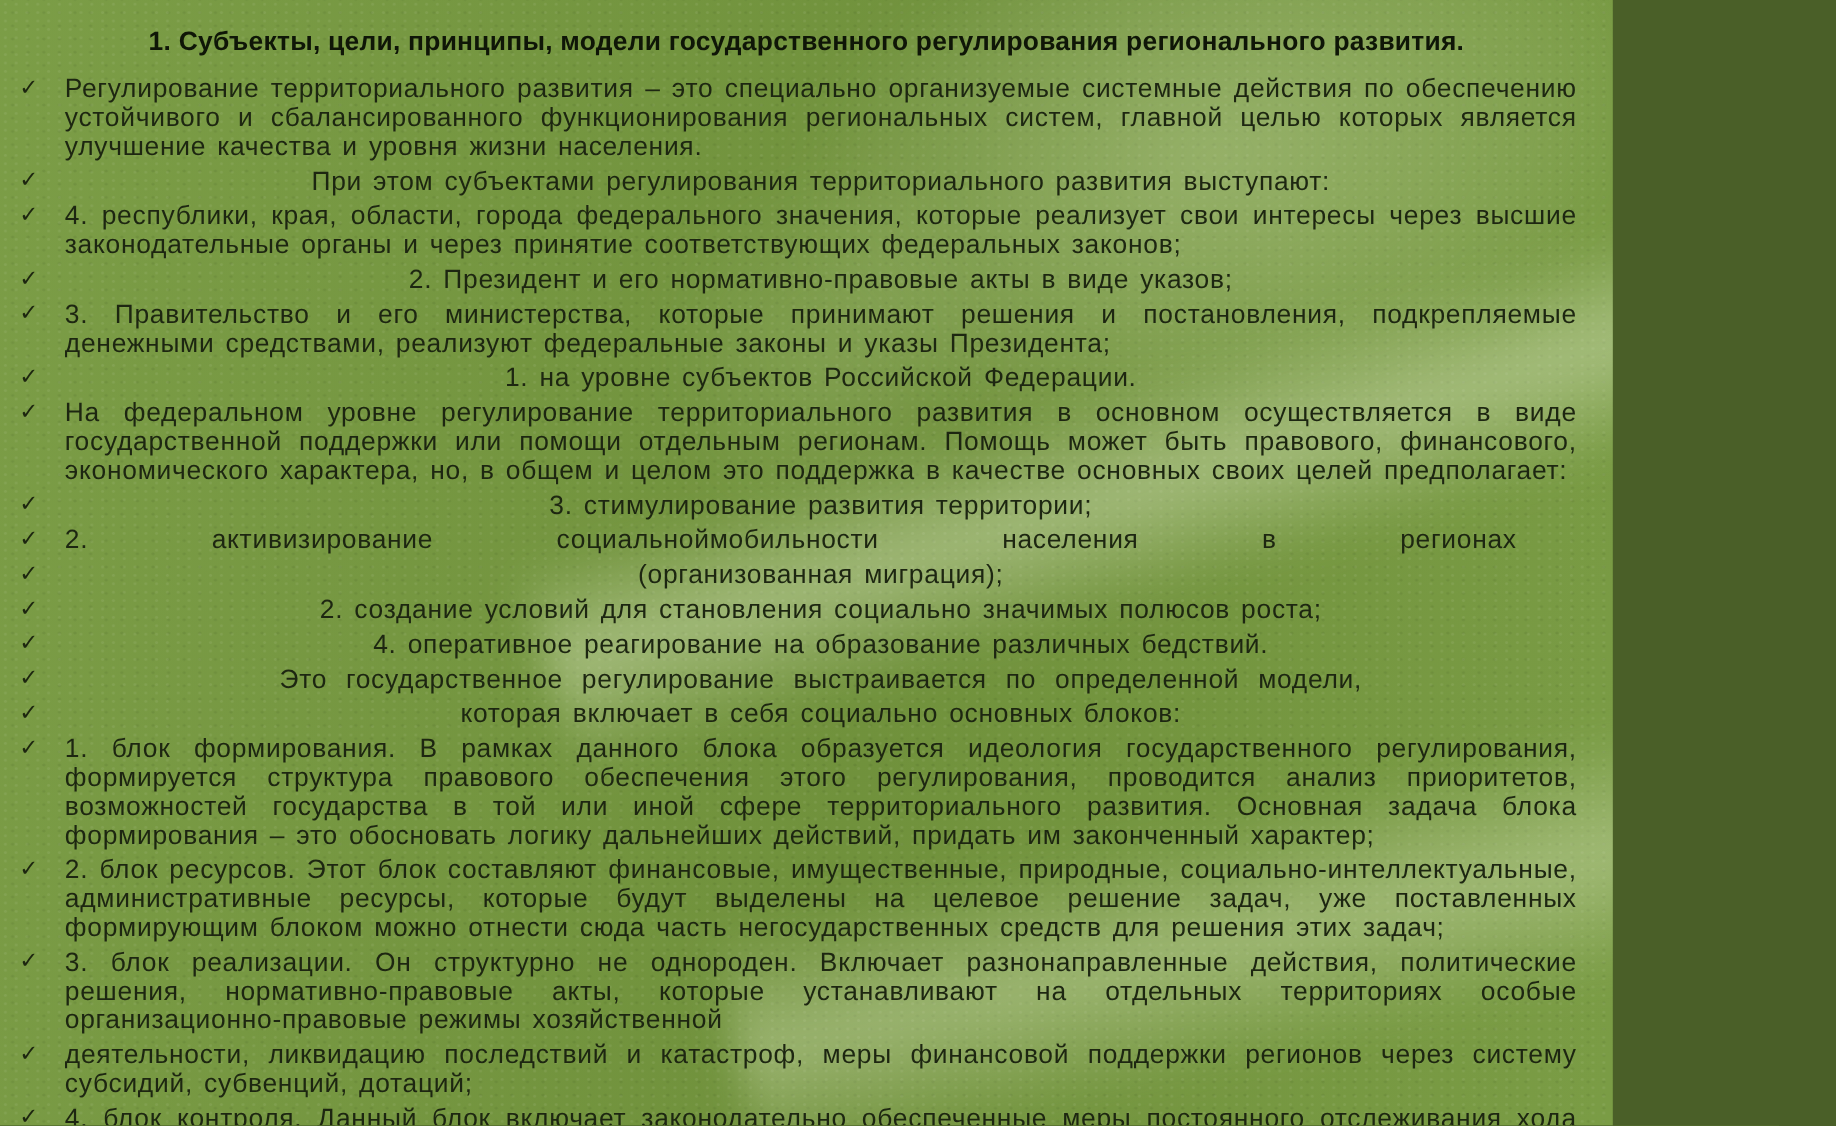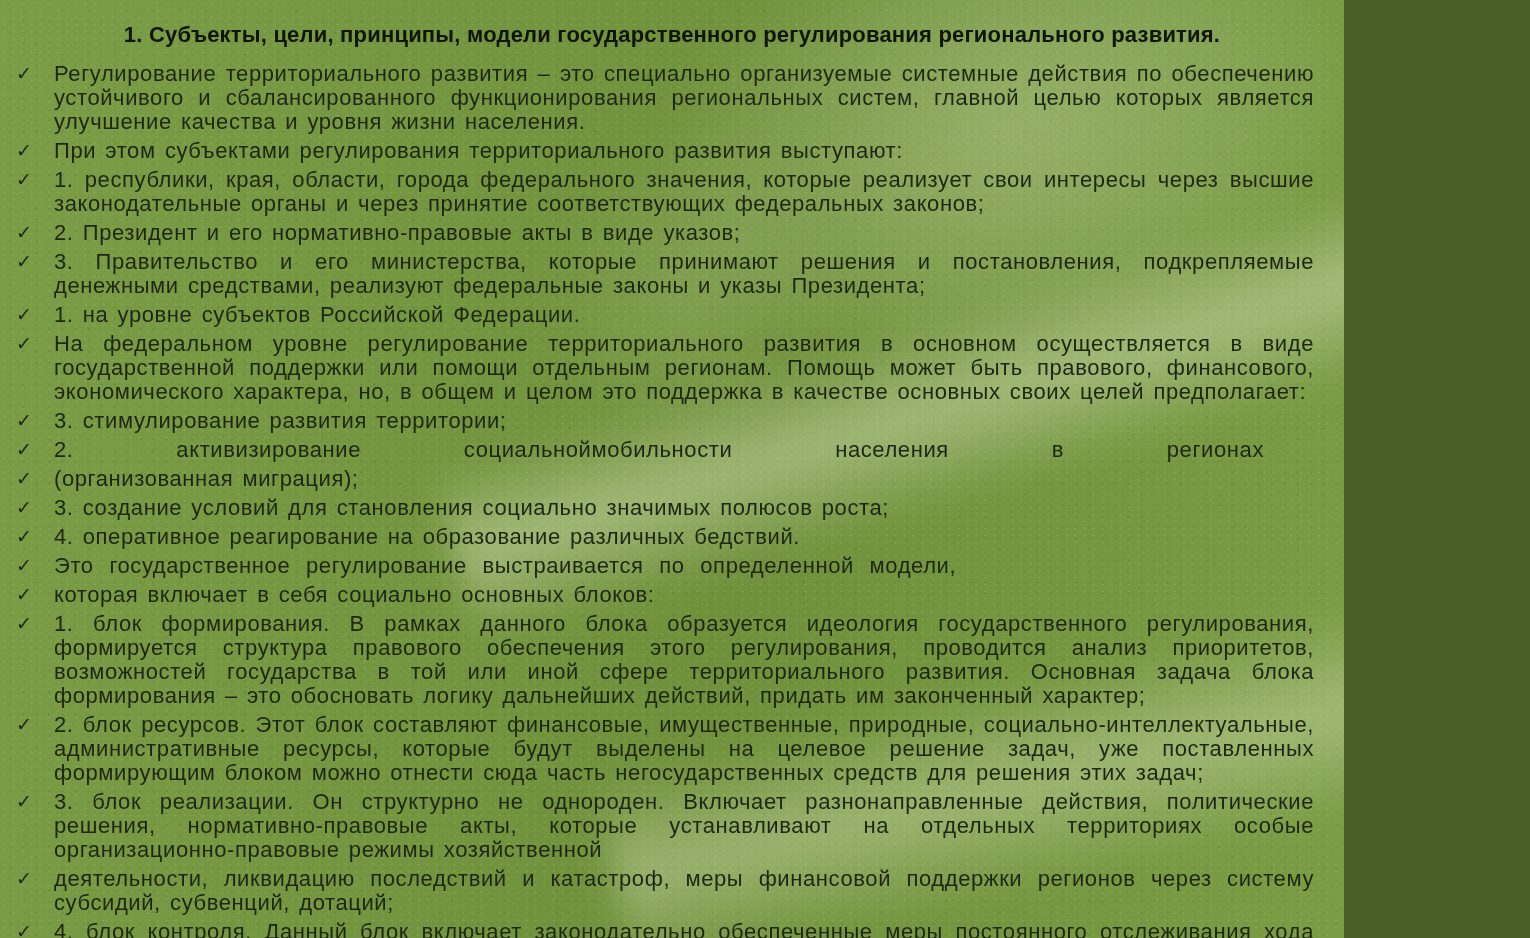--- a/index.html
+++ b/index.html
@@ -47,20 +47,21 @@
     box-sizing:border-box;
     font-size:19px;line-height:24px;
     color:#1c250f;
   }
   .bullet-text{
     flex:1;
     padding-right:30px;
     font-size:22px;line-height:24px;
     letter-spacing:0.6px;
     word-spacing:2.5px;
+    text-align:center;
   }
   .align-justify .bullet-text{text-align:justify;}
   .align-justify-line .bullet-text{text-align:justify;text-align-last:justify;padding-right:80px;}
   .align-spread .bullet-text{word-spacing:9px;}
 </style>
 </head>
 <body>
 
 <div class="slide">
   <div class="hl hl1"></div>
@@ -76,21 +77,21 @@
     <span class="bullet-text">Регулирование территориального развития – это специально организуемые системные действия по обеспечению устойчивого и сбалансированного функционирования региональных систем, главной целью которых является улучшение качества и уровня жизни населения.</span>
   </div>
 
   <div class="bullet align-normal">
     <span class="check">✓</span>
     <span class="bullet-text">При этом субъектами регулирования территориального развития выступают:</span>
   </div>
 
   <div class="bullet align-justify">
     <span class="check">✓</span>
-    <span class="bullet-text">1. республики, края, области, города федерального значения, которые реализует свои интересы через высшие законодательные органы и через принятие соответствующих федеральных законов;</span>
+    <span class="bullet-text">4. республики, края, области, города федерального значения, которые реализует свои интересы через высшие законодательные органы и через принятие соответствующих федеральных законов;</span>
   </div>
 
   <div class="bullet align-normal">
     <span class="check">✓</span>
     <span class="bullet-text">2. Президент и его нормативно-правовые акты в виде указов;</span>
   </div>
 
   <div class="bullet align-justify">
     <span class="check">✓</span>
     <span class="bullet-text">3. Правительство и его министерства, которые принимают решения и постановления, подкрепляемые денежными средствами, реализуют федеральные законы и указы Президента;</span>
@@ -116,21 +117,21 @@
     <span class="bullet-text">2. активизирование социальноймобильности населения в регионах</span>
   </div>
 
   <div class="bullet align-normal">
     <span class="check">✓</span>
     <span class="bullet-text">(организованная миграция);</span>
   </div>
 
   <div class="bullet align-normal">
     <span class="check">✓</span>
-    <span class="bullet-text">3. создание условий для становления социально значимых полюсов роста;</span>
+    <span class="bullet-text">2. создание условий для становления социально значимых полюсов роста;</span>
   </div>
 
   <div class="bullet align-normal">
     <span class="check">✓</span>
     <span class="bullet-text">4. оперативное реагирование на образование различных бедствий.</span>
   </div>
 
   <div class="bullet align-spread">
     <span class="check">✓</span>
     <span class="bullet-text">Это государственное регулирование выстраивается по определенной модели,</span>

